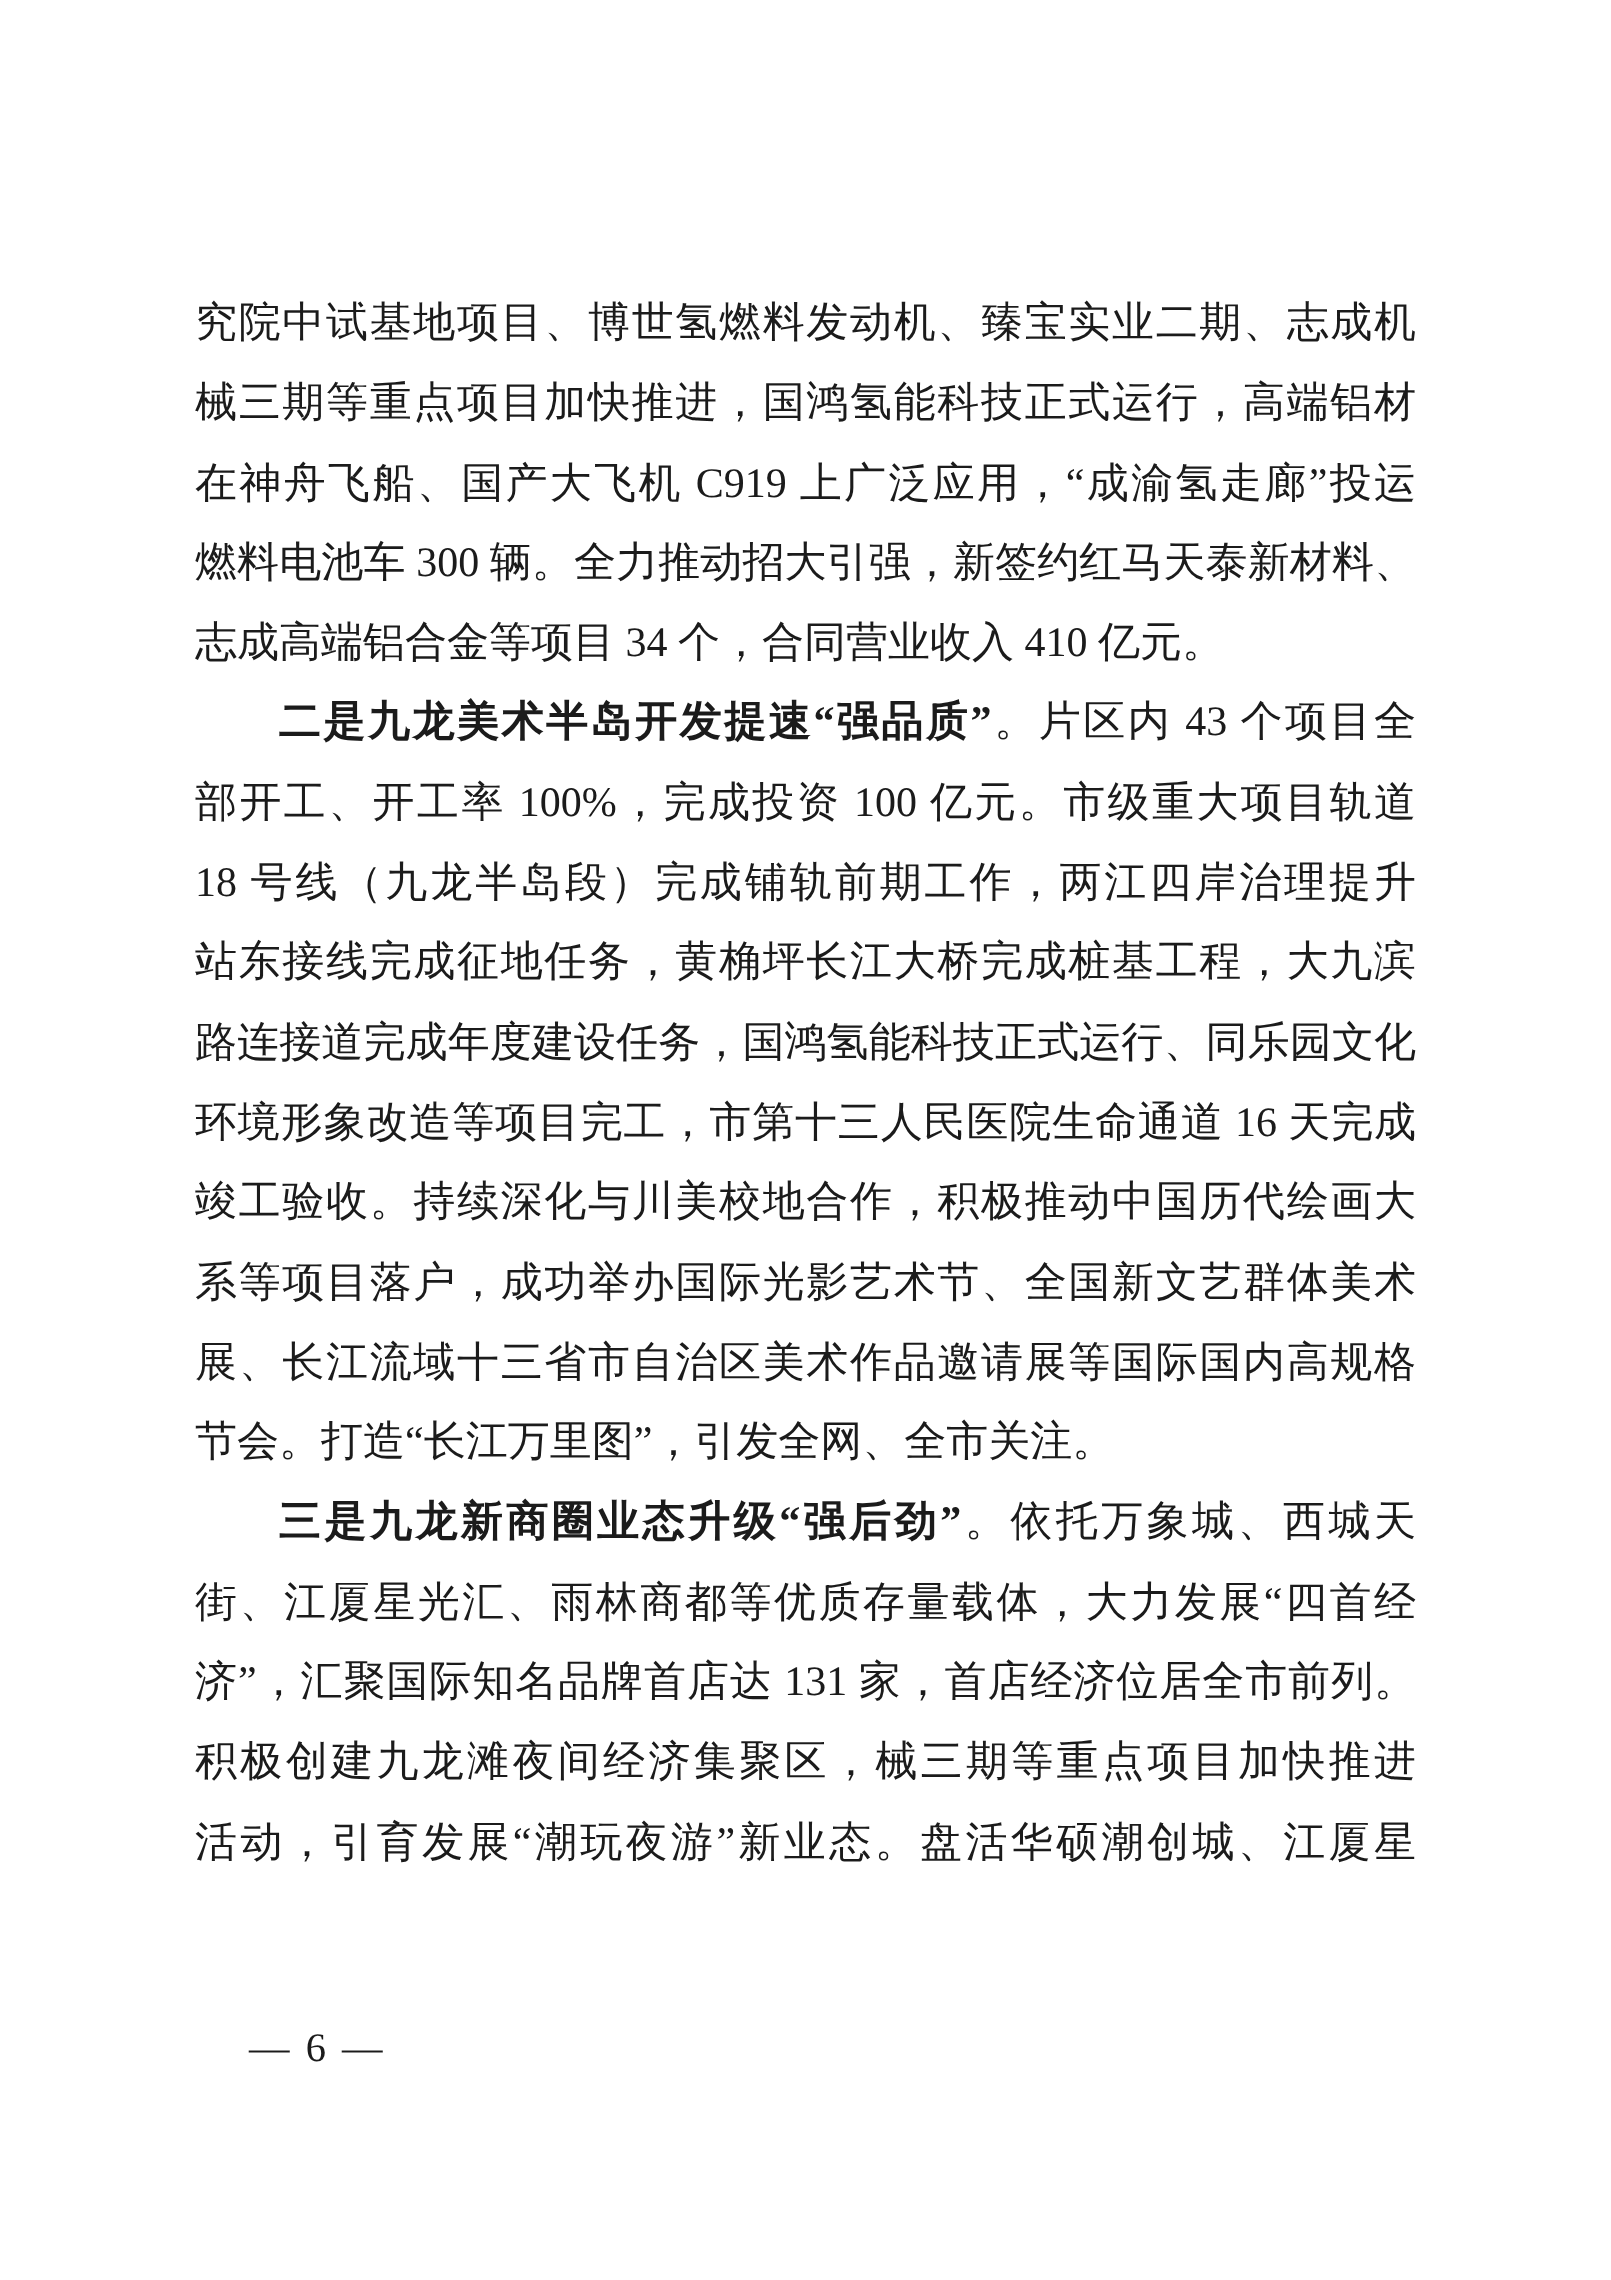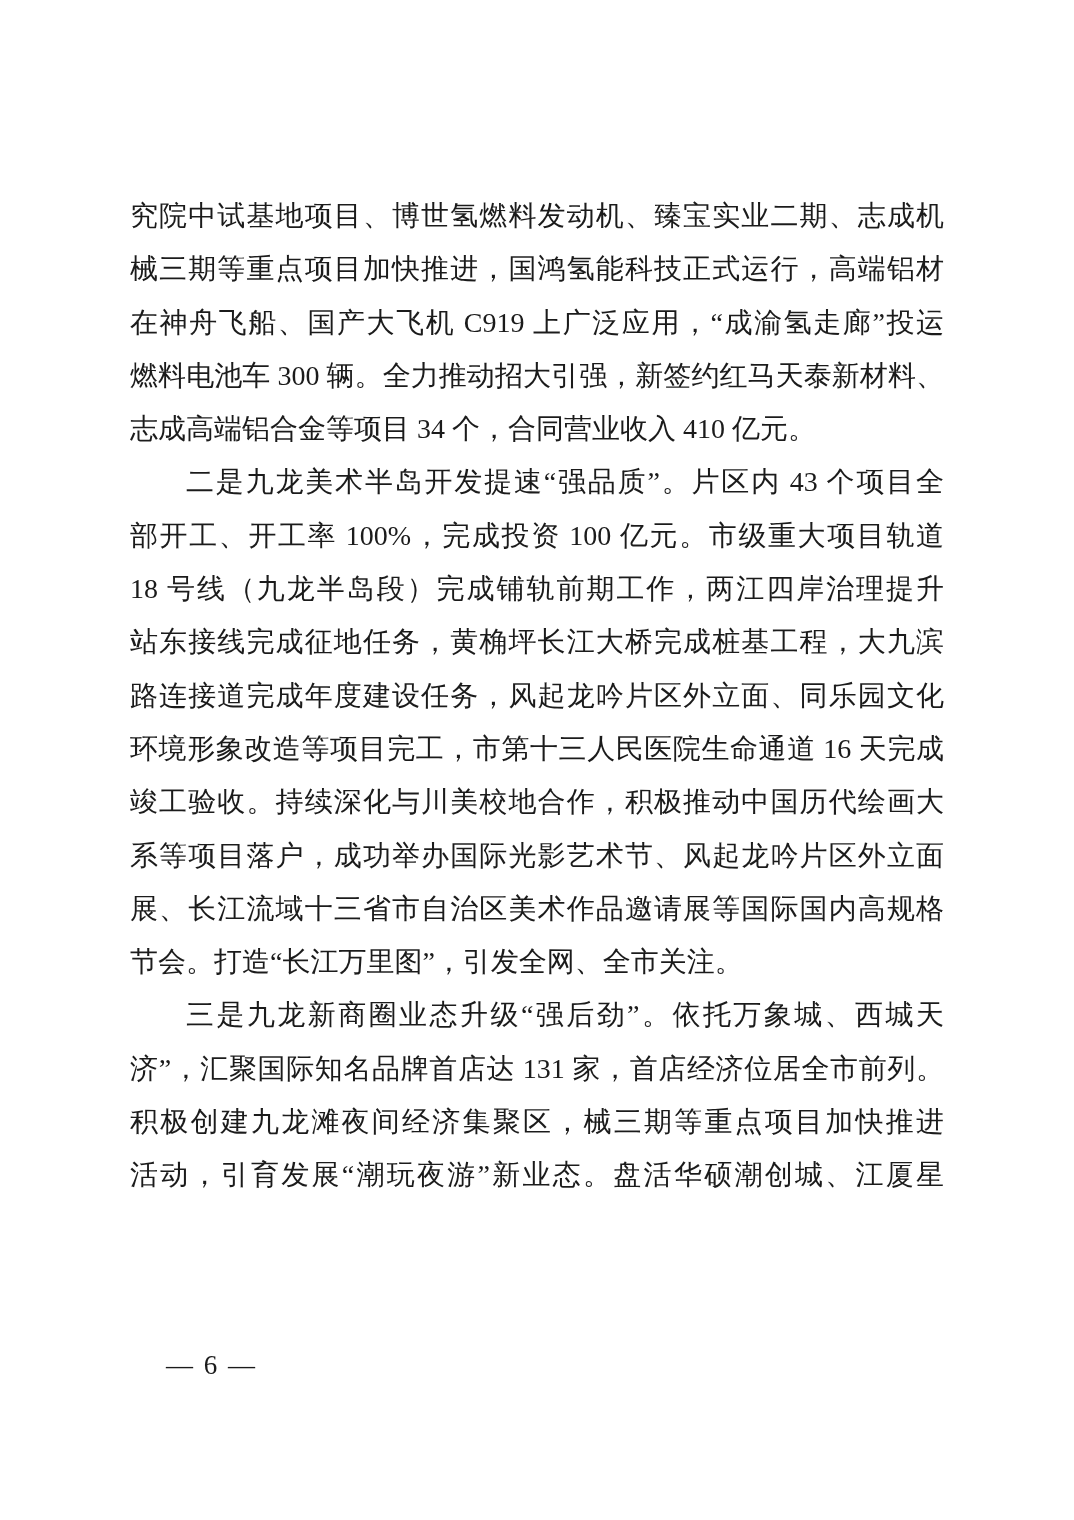--- a/index.html
+++ b/index.html
@@ -31,21 +31,21 @@
     overflow: hidden;
   }
   .line.no-justify {
     text-align: right;
     text-align-last: left;
   }
   .line.indent {
     padding-left: 56px;
   }
   .bold {
-    font-weight: normal;
+    font-weight: bold;
   }
   .page-number {
     position: absolute;
     left: 166px;
     top: 1349px;
     font-size: 27px;
     line-height: 32px;
     letter-spacing: 2px;
     color: #1b1b1b;
   }
@@ -57,25 +57,26 @@
   <div class="doc-body">
       <div class="line"><span>究院中试基地项目、博世氢燃料发动机、臻宝实业二期、志成机</span></div>
       <div class="line"><span>械三期等重点项目加快推进，国鸿氢能科技正式运行，高端铝材</span></div>
       <div class="line"><span>在神舟飞船、国产大飞机 C919 上广泛应用，“成渝氢走廊”投运</span></div>
       <div class="line"><span>燃料电池车 300 辆。全力推动招大引强，新签约红马天泰新材料、</span></div>
       <div class="line no-justify"><span>志成高端铝合金等项目 34 个，合同营业收入 410 亿元。</span></div>
       <div class="line indent"><span class="bold">二是九龙美术半岛开发提速“强品质”</span><span>。片区内 43 个项目全</span></div>
       <div class="line"><span>部开工、开工率 100%，完成投资 100 亿元。市级重大项目轨道</span></div>
       <div class="line"><span>18 号线（九龙半岛段）完成铺轨前期工作，两江四岸治理提升（九</span></div>
       <div class="line"><span>站东接线完成征地任务，黄桷坪长江大桥完成桩基工程，大九滨</span></div>
-      <div class="line"><span>路连接道完成年度建设任务，风起龙吟片区外立面、同乐园文化</span></div>
+      <div class="line"><span>路连接道完成年度建设任务，国鸿氢能科技正式运行、同乐园文化</span></div>
       <div class="line"><span>环境形象改造等项目完工，市第十三人民医院生命通道 16 天完成</span></div>
       <div class="line"><span>竣工验收。持续深化与川美校地合作，积极推动中国历代绘画大</span></div>
-      <div class="line"><span>系等项目落户，成功举办国际光影艺术节、风起龙吟片区外立面</span></div>
+      <div class="line"><span>系等项目落户，成功举办国际光影艺术节、全国新文艺群体美术</span></div>
       <div class="line"><span>展、长江流域十三省市自治区美术作品邀请展等国际国内高规格</span></div>
       <div class="line no-justify"><span>节会。打造“长江万里图”，引发全网、全市关注。</span></div>
       <div class="line indent"><span class="bold">三是九龙新商圈业态升级“强后劲”</span><span>。依托万象城、西城天</span></div>
+      <div class="line"><span>街、江厦星光汇、雨林商都等优质存量载体，大力发展“四首经</span></div>
       <div class="line"><span>济”，汇聚国际知名品牌首店达 131 家，首店经济位居全市前列。</span></div>
       <div class="line"><span>积极创建九龙滩夜间经济集聚区，械三期等重点项目加快推进</span></div>
       <div class="line"><span>活动，引育发展“潮玩夜游”新业态。盘活华硕潮创城、江厦星</span></div>
     </div>
   <div class="page-number">— 6 —</div>
 </div>
 
 </body></html>

